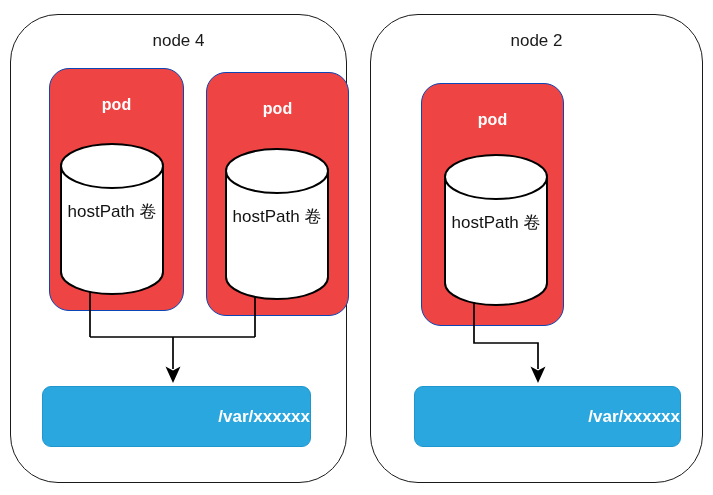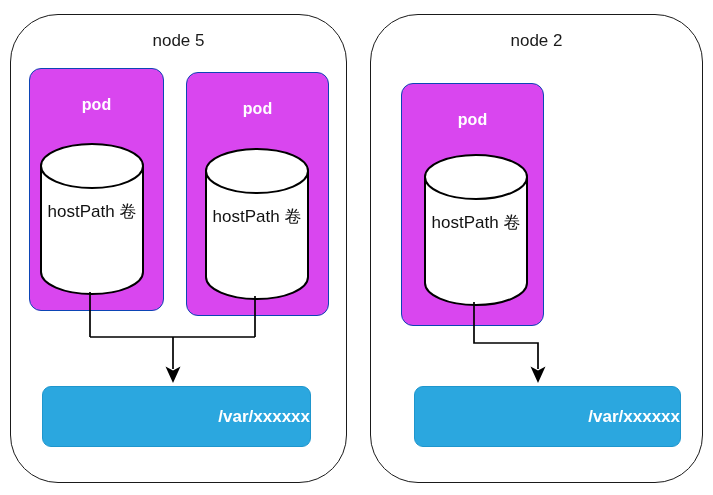--- a/index.html
+++ b/index.html
@@ -29,24 +29,25 @@
     top: 15px;
     left: 0;
     width: 100%;
     text-align: center;
     font-size: 17px;
     color: #1a1a1a;
     line-height: 22px;
   }
   .pod {
     position: absolute;
-    background: #d946ef;
+    background: #ef4444;
     border: 1px solid #0c45b5;
-    border-radius: 12px;
+    border-radius: 20px;
     box-sizing: border-box;
+    margin-left: 20px;
   }
   #pod1a { left: 18px;  top: 53px; width: 135px; height: 243px; }
   #pod1b { left: 175px; top: 57px; width: 143px; height: 244px; }
   #pod2a { left: 30px;  top: 68px; width: 143px; height: 243px; }
   .pod-label {
     position: absolute;
     top: 26px;
     left: 0;
     width: 100%;
     text-align: center;
@@ -103,21 +104,21 @@
     height: 495px;
     pointer-events: none;
   }
 </style>
 </head>
 <body>
 
 <div class="canvas">
 
   <div class="node" id="node1">
-    <div class="node-label">node 5</div>
+    <div class="node-label">node 4</div>
 
     <div class="pod" id="pod1a">
       <div class="pod-label">pod</div>
       <div class="cylinder" id="cyl1a">
         <svg width="104" height="152" viewBox="0 0 104 152">
           <path d="M1 23 V129 A51 22 0 0 0 103 129 V23" fill="#ffffff" stroke="#000000" stroke-width="2"></path>
           <ellipse cx="52" cy="23" rx="51" ry="22" fill="#ffffff" stroke="#000000" stroke-width="2"></ellipse>
         </svg>
         <div class="cyl-label">hostPath 卷</div>
       </div>

